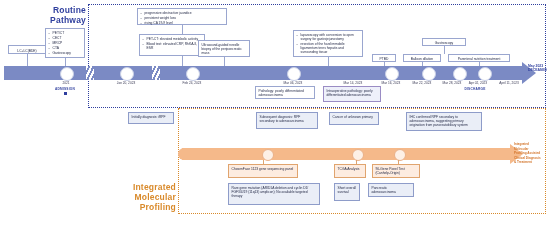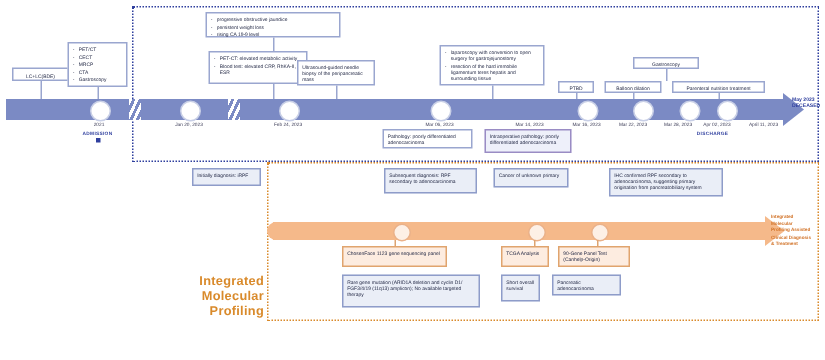--- a/index.html
+++ b/index.html
@@ -110,20 +110,22 @@
   .right-note div{margin-bottom:.5px;}
 </style>
 </head>
 <body>
 
 <div id="stage">
 
   <div class="frame frame-routine"></div>
   <div class="frame frame-imp"></div>
 
+  <div class="sec-title sec-routine" style="white-space:pre-line;">Routine
+Pathway</div>
   <div class="sec-title sec-imp" style="white-space:pre-line;">Integrated
 Molecular
 Profiling</div>
 
   <div class="box" style="left:8px;top:45px;width:38px;height:9px;text-align:center;padding-top:2.5px;">LC+LC(BDE)</div>
   <div class="lead" style="left:27px;top:54px;height:13px;"></div>
 
   <div class="box" style="left:45px;top:28px;width:40px;height:30px;">
     <ul>
       <li>PET/CT</li>

